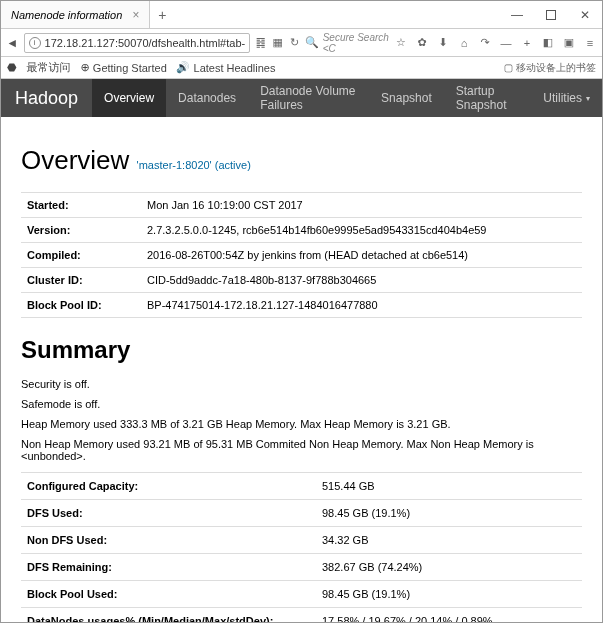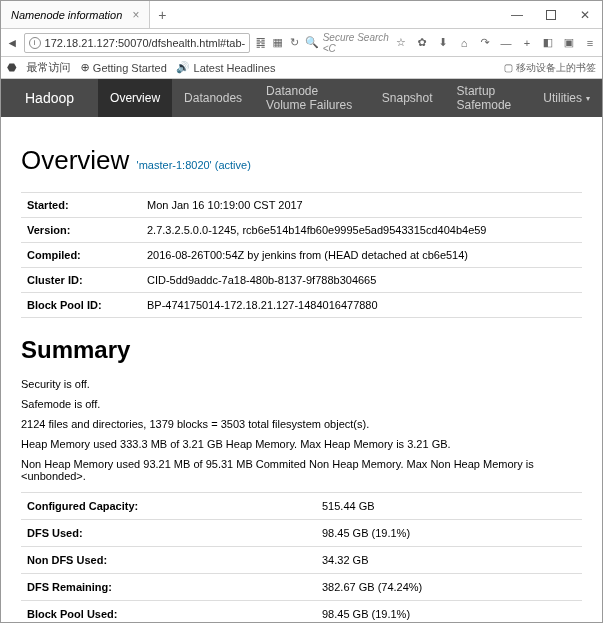--- a/index.html
+++ b/index.html
@@ -22,21 +22,21 @@
   .search-lbl { font-size: 10px; font-style: italic; color: #888; }
   .tb-icons-right { display: flex; gap: 5px; align-items: center; margin-left: auto; }
   
   .bookbar { height: 22px; display: flex; align-items: center; padding: 0 6px; border-bottom: 1px solid #ccc; gap: 10px; font-size: 11px; color: #444; }
   .book-item { display: flex; align-items: center; gap: 3px; }
   .book-spacer { flex: 1; }
   .book-right { font-size: 10px; color: #666; }
   
   .content { flex: 1; overflow: auto; }
   .navbar { background: #4a4a4a; color: #fff; display: flex; height: 38px; align-items: stretch; }
-  .brand { padding: 0 24px; display: flex; align-items: center; font-size: 14px; }
+  .brand { padding: 0 14px; display: flex; align-items: center; font-size: 18px; }
   .navitem { padding: 0 12px; display: flex; align-items: center; font-size: 12px; color: #ccc; cursor: pointer; }
   .navitem.active { background: #2e2e2e; color: #fff; }
   .caret { margin-left: 4px; font-size: 8px; }
   
   .page { padding: 18px 20px 10px 20px; }
   h1.ov { font-size: 26px; font-weight: normal; margin: 10px 0 16px 0; }
   h1.ov .sub { font-size: 11px; color: #0369a1; }
   h1.sum { font-size: 24px; font-weight: bold; margin: 18px 0 14px 0; }
   
   table.info { width: 100%; border-collapse: collapse; font-size: 11px; }
@@ -117,21 +117,21 @@
       <div class="navitem">
           <span>Datanodes</span>
         </div>
       <div class="navitem">
           <span>Datanode Volume Failures</span>
         </div>
       <div class="navitem">
           <span>Snapshot</span>
         </div>
       <div class="navitem">
-          <span>Startup Safemode</span>
+          <span>Startup Snapshot</span>
         </div>
       <div class="navitem">
           <span>Utilities</span>
           <span class="caret">▾</span>
         </div>
     </div>
 
     <div class="page">
       <h1 class="ov">
         <span>Overview</span>
@@ -161,21 +161,20 @@
               <td>BP-474175014-172.18.21.127-1484016477880</td>
             </tr>
       </tbody>
         </table>
 
       <h1 class="sum">Summary</h1>
 
       <div class="lines">
         <p>Security is off.</p>
         <p>Safemode is off.</p>
-        <p>2124 files and directories, 1379 blocks = 3503 total filesystem object(s).</p>
         <p>Heap Memory used 333.3 MB of 3.21 GB Heap Memory. Max Heap Memory is 3.21 GB.</p>
         <p>Non Heap Memory used 93.21 MB of 95.31 MB Commited Non Heap Memory. Max Non Heap Memory is &lt;unbonded&gt;.</p>
       </div>
 
       <table class="summary">
         <tbody>
             <tr>
               <td class="k">Configured Capacity:</td>
               <td>515.44 GB</td>
             </tr>

